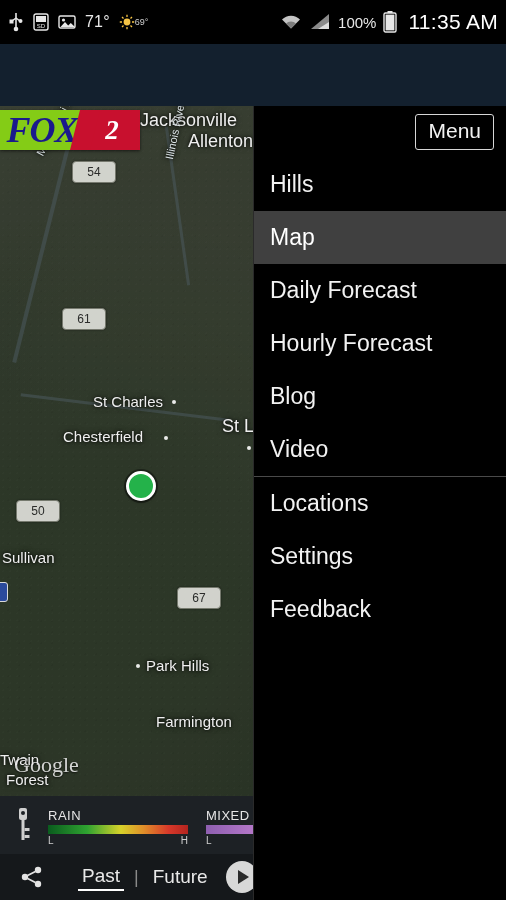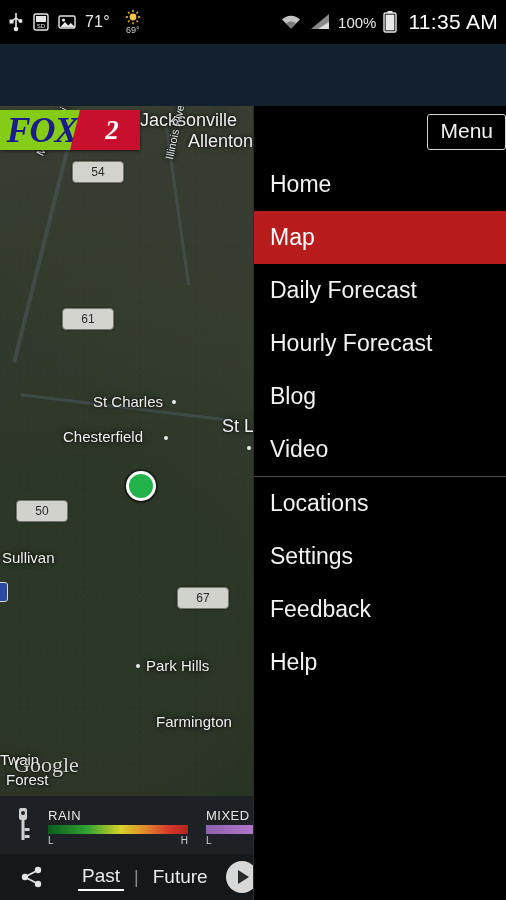--- a/index.html
+++ b/index.html
@@ -14,21 +14,21 @@
   
   .statusbar {
     position: absolute; top: 0; left: 0; width: 506px; height: 44px;
     background: #000; color: #fff;
     display: flex; align-items: center; padding: 0 8px;
   }
   .sb-left { display: flex; align-items: center; gap: 9px; }
   .sb-right { margin-left: auto; display: flex; align-items: center; gap: 7px; }
   .sb-icon { display: inline-flex; align-items: center; justify-content: center; }
   .sb-temp { font-size: 16px; color: #e8e8e8; letter-spacing: .2px; }
-  .sb-sun-wrap { display: flex; flex-direction: column; align-items: center; line-height: 1; margin-left: 6px; }
+  .sb-sun-wrap { display: flex; align-items: center; line-height: 1; }
   .sb-sun-temp { font-size: 9px; color: #cfcfcf; margin-top: 1px; }
   .sb-batt-pct { font-size: 15px; color: #e8e8e8; }
   .sb-clock { font-size: 21px; color: #fff; letter-spacing: .3px; margin-left: 4px; }
 
   
   .appbar {
     position: absolute; top: 44px; left: 0; width: 506px; height: 62px;
     background: #13202e;
   }
 
@@ -65,21 +65,21 @@
   }
   .map-label {
     position: absolute; color: #efefef; font-size: 15px;
     text-shadow: 0 0 3px rgba(0,0,0,.85), 0 0 6px rgba(0,0,0,.6);
     white-space: nowrap;
   }
   .map-label.big { font-size: 18px; }
   .map-label.rot-a { transform: rotate(-62deg); transform-origin: left top; font-size: 11px; color: #dfe7e9; }
   .map-label.rot-b { transform: rotate(-78deg); transform-origin: left top; font-size: 11px; color: #dfe7e9; }
   .shield {
-    position: absolute; width: 52px; height: 22px;
+    position: absolute; width: 44px; height: 22px;
     background: #dfe0da; border: 1px solid #7c7f74; border-radius: 4px;
     color: #2b2b2b; font-size: 12px; display: flex; align-items: center; justify-content: center;
     box-shadow: 0 0 2px rgba(0,0,0,.5); opacity: .92;
   }
   .dot-city { position: absolute; width: 4px; height: 4px; border-radius: 50%; background: #fff; opacity: .9; }
   .gps-dot {
     position: absolute; width: 30px; height: 30px; border-radius: 50%;
     background: #24b24a; border: 3px solid #ffffff;
     box-shadow: 0 0 0 2px rgba(0,0,0,.35), 0 1px 3px rgba(0,0,0,.6);
   }
@@ -146,30 +146,31 @@
   }
 
   
   .drawer {
     position: absolute; top: 106px; right: 0; width: 253px; height: 794px;
     background: #000; border-left: 1px solid #2a2a2a;
     display: flex; flex-direction: column;
   }
   .drawer-head {
     height: 52px; display: flex; align-items: center; justify-content: flex-end;
+    padding-right: 12px;
   }
   .menu-btn {
     border: 1px solid #d6d6d6; border-radius: 3px; background: #000;
     color: #f2f2f2; font-size: 21px; padding: 4px 12px 6px 12px;
   }
   .drawer-item {
     height: 53px; display: flex; align-items: center; padding-left: 16px;
     color: #f2f2f2; font-size: 23px;
   }
-  .drawer-item.selected { background: #b91c1c; color: #ffffff; }
+  .drawer-item.selected { background: #404040; color: #ffffff; }
   .drawer-sep { height: 1px; background: #4a4a4a; margin: 0 0 0 0; }
 </style>
 </head>
 <body>
 
 <div id="screen">
 
   <div class="statusbar">
     <div class="sb-left">
       <span class="sb-icon">
@@ -325,21 +326,21 @@
     <div class="play-btn">
       <span class="play-tri"></span>
     </div>
   </div>
 
   <div class="drawer">
     <div class="drawer-head">
       <div class="menu-btn">Menu</div>
     </div>
     <div class="drawer-item">
-      <span>Home</span>
+      <span>Hills</span>
     </div>
     <div class="drawer-item selected">
       <span>Map</span>
     </div>
     <div class="drawer-item">
       <span>Daily Forecast</span>
     </div>
     <div class="drawer-item">
       <span>Hourly Forecast</span>
     </div>
@@ -352,18 +353,15 @@
     <div class="drawer-sep"></div>
     <div class="drawer-item">
       <span>Locations</span>
     </div>
     <div class="drawer-item">
       <span>Settings</span>
     </div>
     <div class="drawer-item">
       <span>Feedback</span>
     </div>
-    <div class="drawer-item">
-      <span>Help</span>
-    </div>
   </div>
 
 </div>
 
 </body></html>

